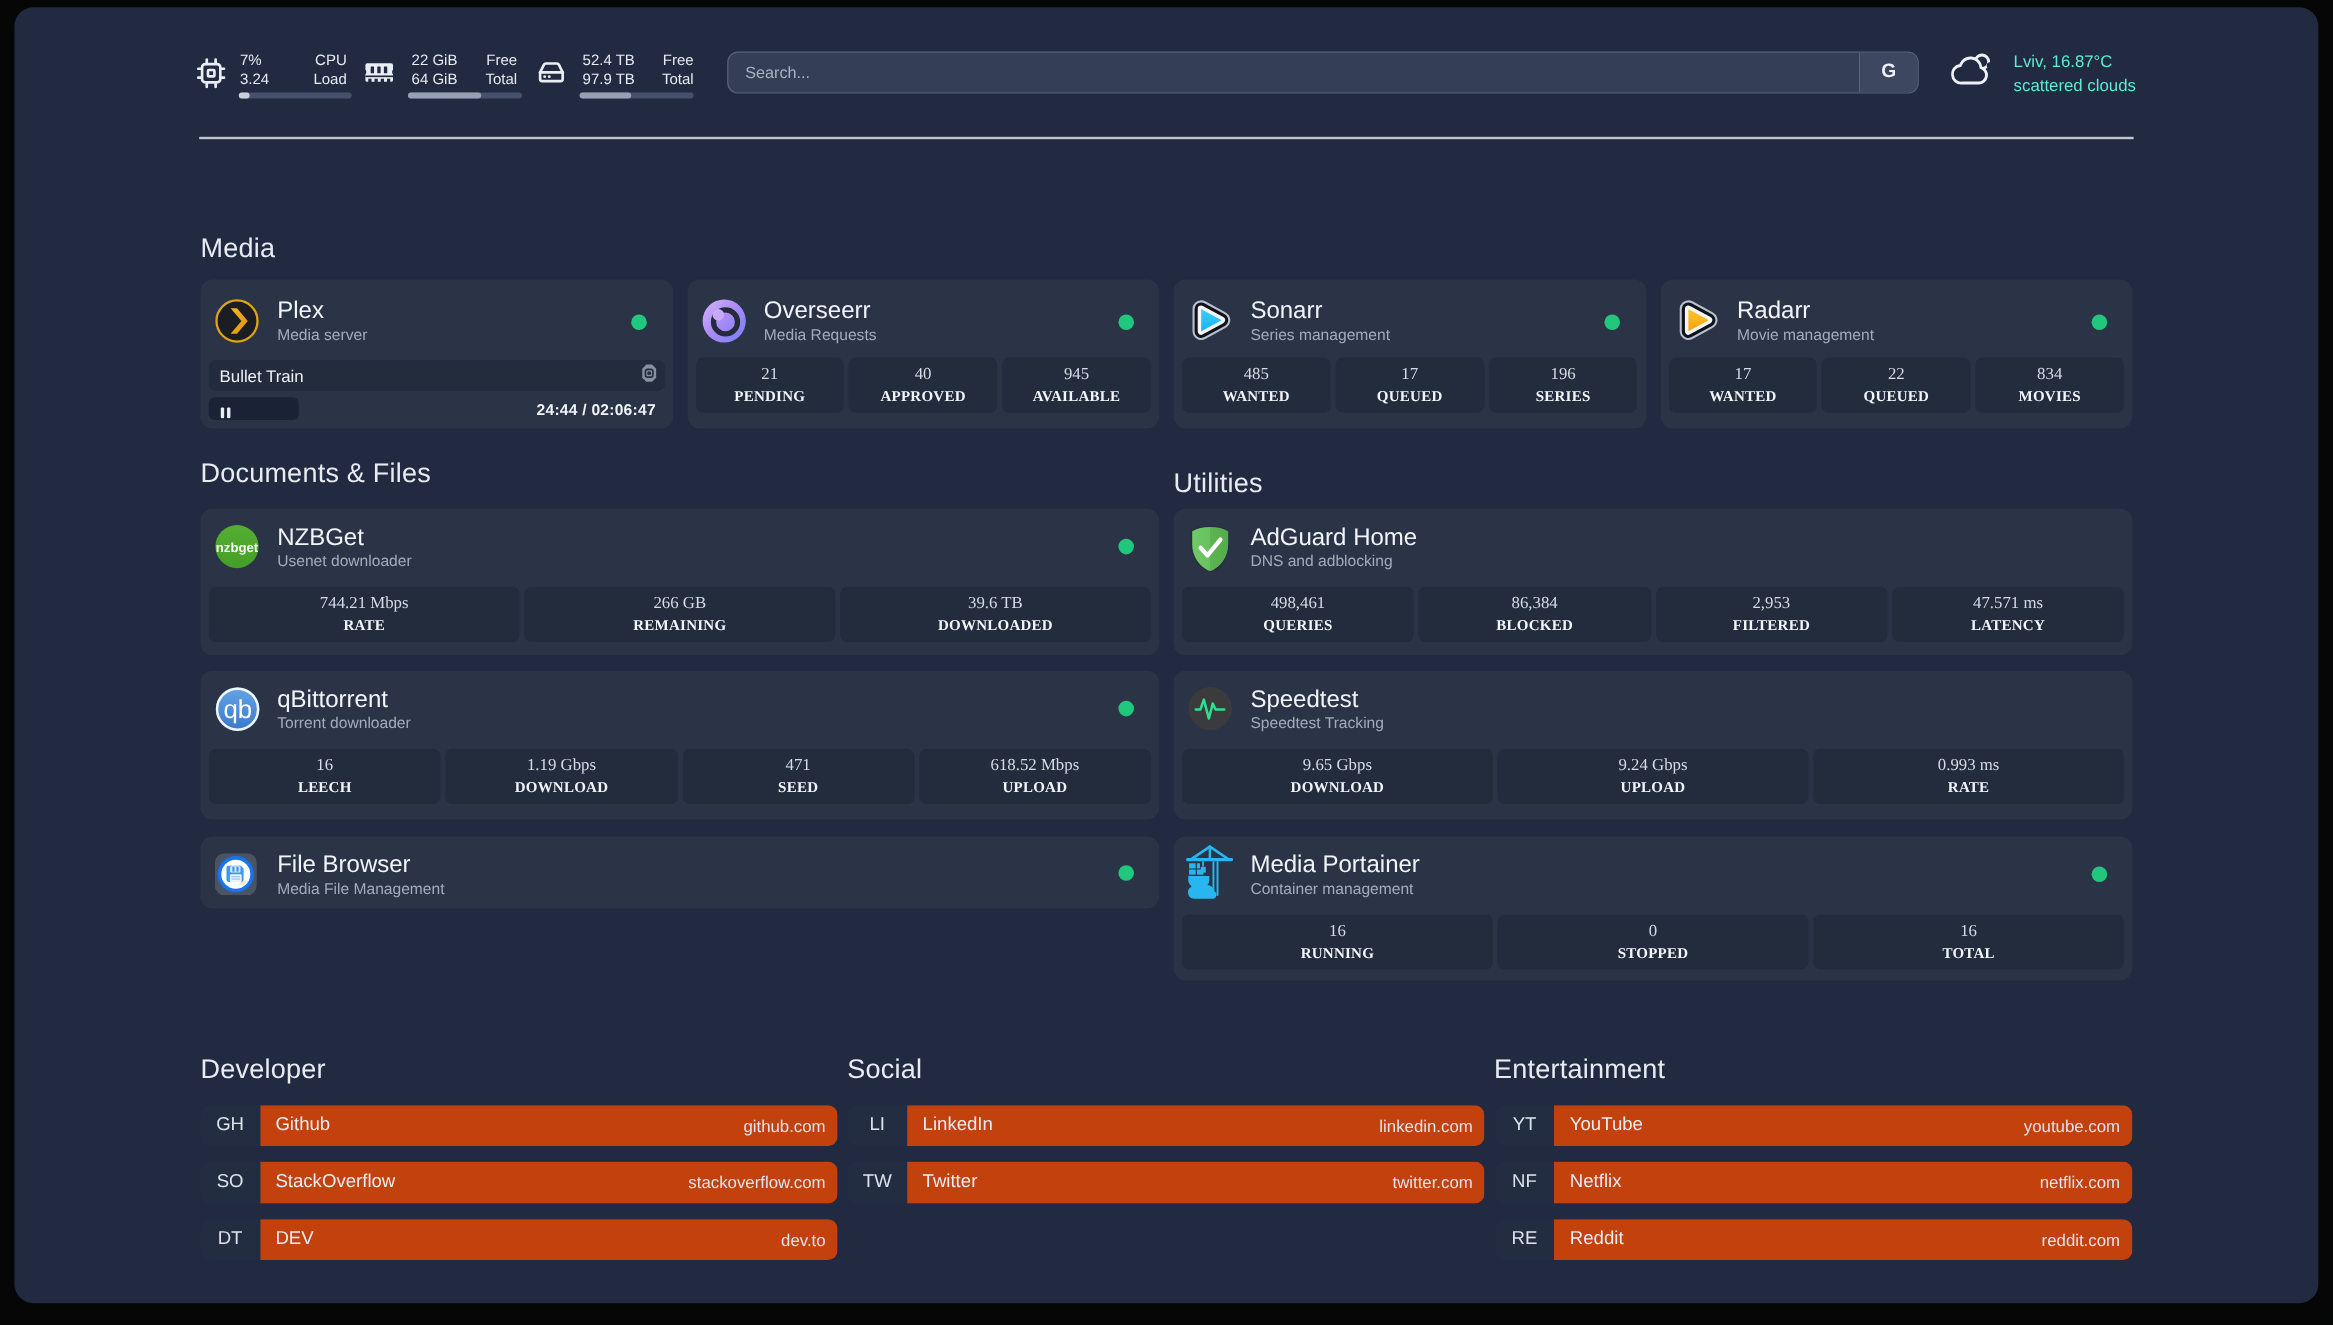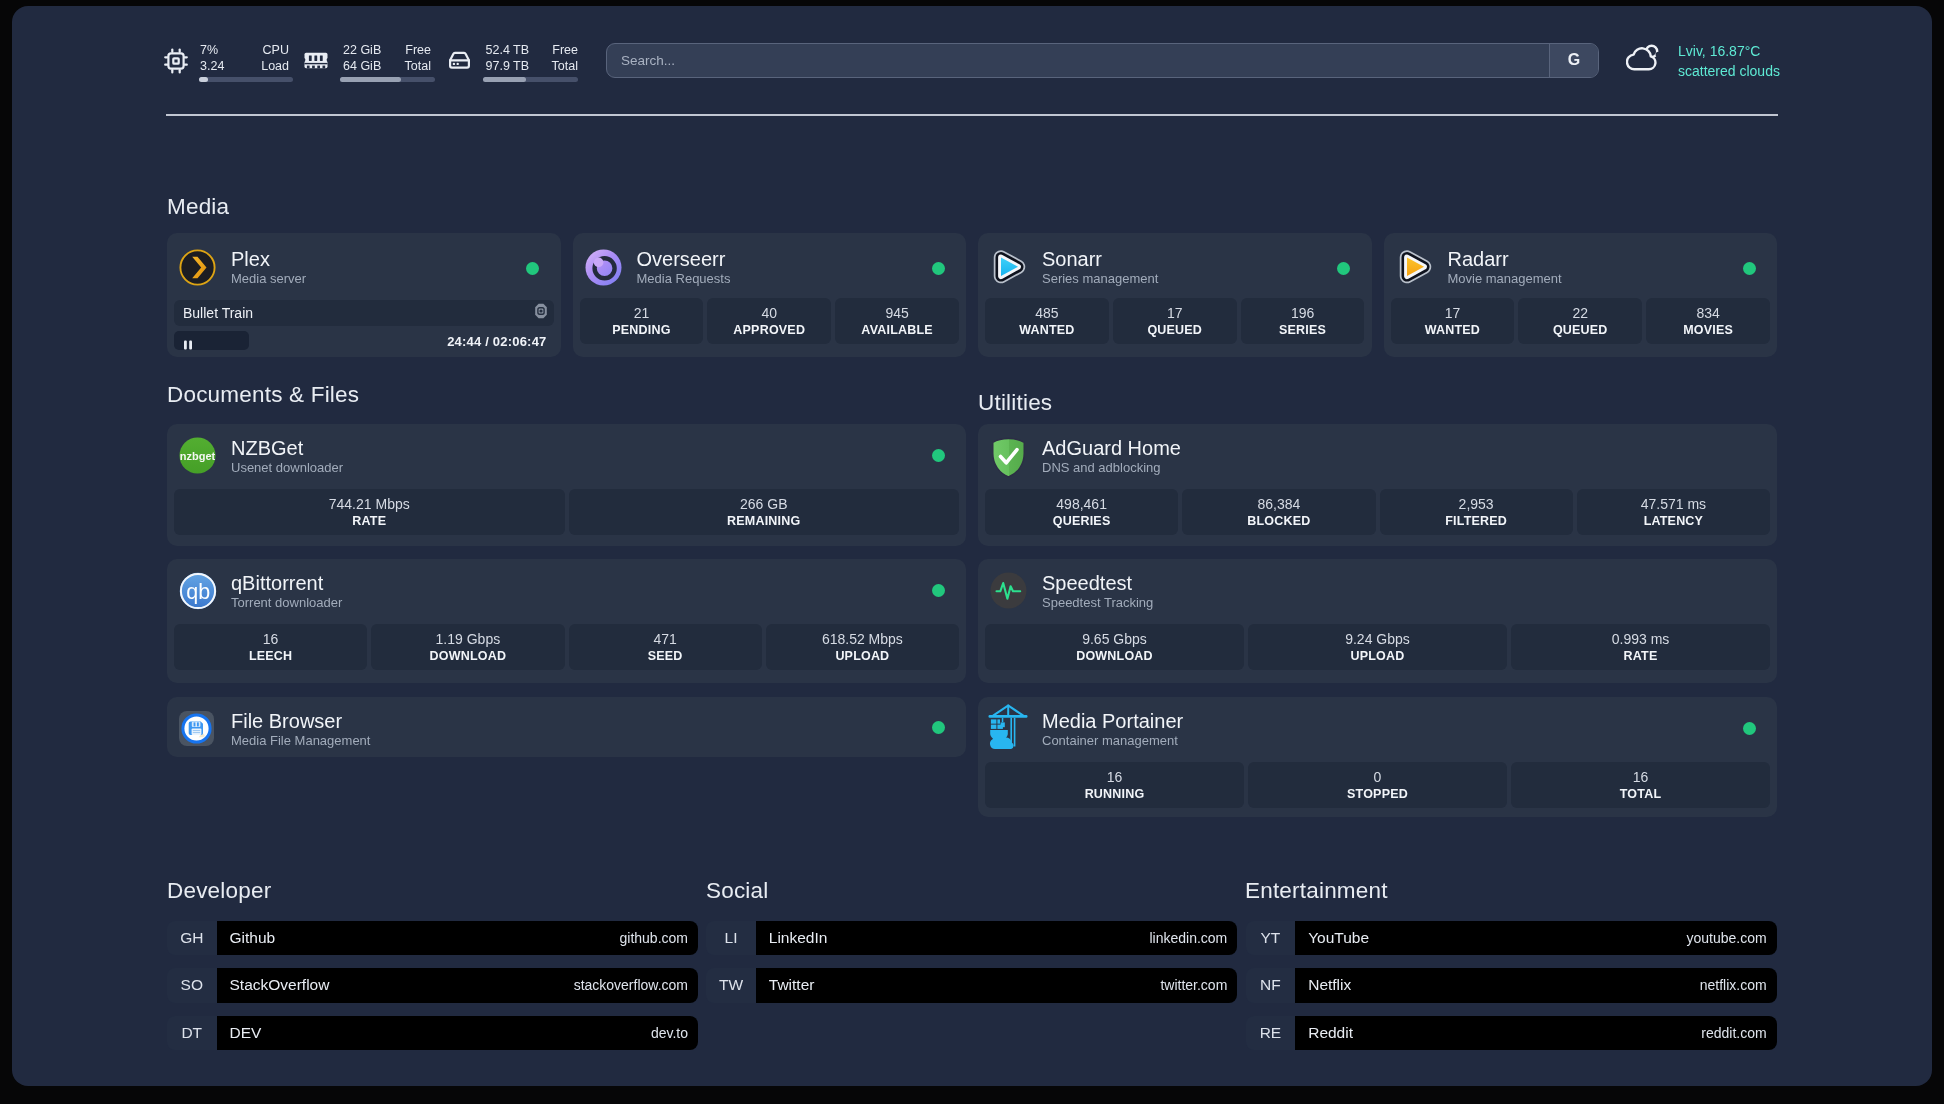--- a/index.html
+++ b/index.html
@@ -14,32 +14,32 @@
 #wtxt{position:absolute;left:1678px;top:42px;color:#5eead4;font-size:14px;line-height:19.5px;}
 #sep{position:absolute;left:166px;top:114px;width:1612px;height:2px;background:#d7dce6;opacity:.88;}
 .h{position:absolute;color:#e8ecf2;font-size:22.5px;font-weight:400;letter-spacing:.2px;}
 .card{position:absolute;background:#2a3446;border-radius:10px;}
 .icon{position:absolute;left:12px;top:13px;width:38px;height:41px;}
 .t1{position:absolute;left:64px;top:15px;font-size:20px;line-height:18px;color:#f1f4f8;}
 .t2{position:absolute;left:64px;top:35.5px;font-size:13px;line-height:15px;color:#a2acbb;}
 .mcard .t1{top:17.5px;}
 .mcard .t2{top:38px;}
 .dot{position:absolute;right:21.5px;width:13px;height:13px;border-radius:50%;background:#21c77d;top:25px;}
-.stats{position:absolute;left:7px;right:7px;top:65px;height:46px;display:flex;gap:4px;}
+.stats{position:absolute;left:7px;right:7px;top:65px;height:46px;display:flex;gap:4px;font-family:Liberation Serif, serif;}
 .st{flex:1;background:#222c3d;border-radius:6px;text-align:center;overflow:hidden;}
 .sv{margin-top:7px;font-size:14px;line-height:16px;color:#d6dbe4;}
 .sl{font-size:12.5px;line-height:15px;font-weight:bold;color:#f2f5f9;letter-spacing:.2px;margin-top:2px;}
 #pmedia{position:absolute;left:7px;right:7px;top:67px;height:26px;background:#222c3d;border-radius:6px;}
 #pmedia .mt{position:absolute;left:9px;top:5px;font-size:14px;color:#eef1f6;}
 #pprog{position:absolute;left:7px;right:7px;top:98.5px;height:18.5px;}
 #pfill{position:absolute;left:0;top:0;height:18.5px;width:75px;background:#1a2335;border-radius:5px;}
 #ptime{position:absolute;right:7px;top:2.5px;font-size:13px;font-weight:700;color:#f0f3f8;letter-spacing:.2px;}
 .bk{position:absolute;width:531px;height:34.5px;border-radius:8px;overflow:hidden;background:#232d42;}
 .bk .ab{position:absolute;left:0;top:0;bottom:0;width:49.5px;color:#dde2eb;font-size:15.5px;text-align:center;line-height:34.5px;}
-.bk .bar{position:absolute;left:49.5px;right:0;top:0;bottom:0;background:#000000;}
+.bk .bar{position:absolute;left:49.5px;right:0;top:0;bottom:0;background:#c2410c;}
 .bk .nm{position:absolute;left:13px;top:8px;font-size:15.5px;color:#e9edf3;}
 .bk .ur{position:absolute;right:10px;top:9px;font-size:14px;color:#dfe4ec;}
 </style></head>
 <body>
 <div id="panel"></div>
 <div class="abs" style="left:164px;top:48px;"><svg width="24" height="26" viewBox="0 0 24 26">
 <g stroke="#e9edf4" stroke-width="2.2" fill="none" stroke-linecap="round">
 <rect x="4.4" y="5.4" width="15.2" height="15.2" rx="2.6"></rect>
 <rect x="9.3" y="10.3" width="5.4" height="5.4" rx="0.8"></rect>
 <line x1="8.3" y1="1.6" x2="8.3" y2="3.8"></line>
@@ -270,20 +270,24 @@
     <div class="t2">Usenet downloader</div>
     <div class="dot" style=""></div>
     <div class="stats">
       <div class="st">
         <div class="sv">744.21 Mbps</div>
         <div class="sl">RATE</div>
       </div>
       <div class="st">
         <div class="sv">266 GB</div>
         <div class="sl">REMAINING</div>
+      </div>
+      <div class="st">
+        <div class="sv">39.6 TB</div>
+        <div class="sl">DOWNLOADED</div>
       </div>
     </div>
   </div>
 <div class="card " style="left:167px;top:559px;width:799px;height:124px;">
     <div class="icon" style=""><svg width="38" height="38" viewBox="0 0 38 38">
 <defs>
           <linearGradient id="qbg" x1="0" y1="0" x2="0" y2="1">
             <stop offset="0" stop-color="#64a5e4"></stop>
             <stop offset="1" stop-color="#3a77cd"></stop>
           </linearGradient>

